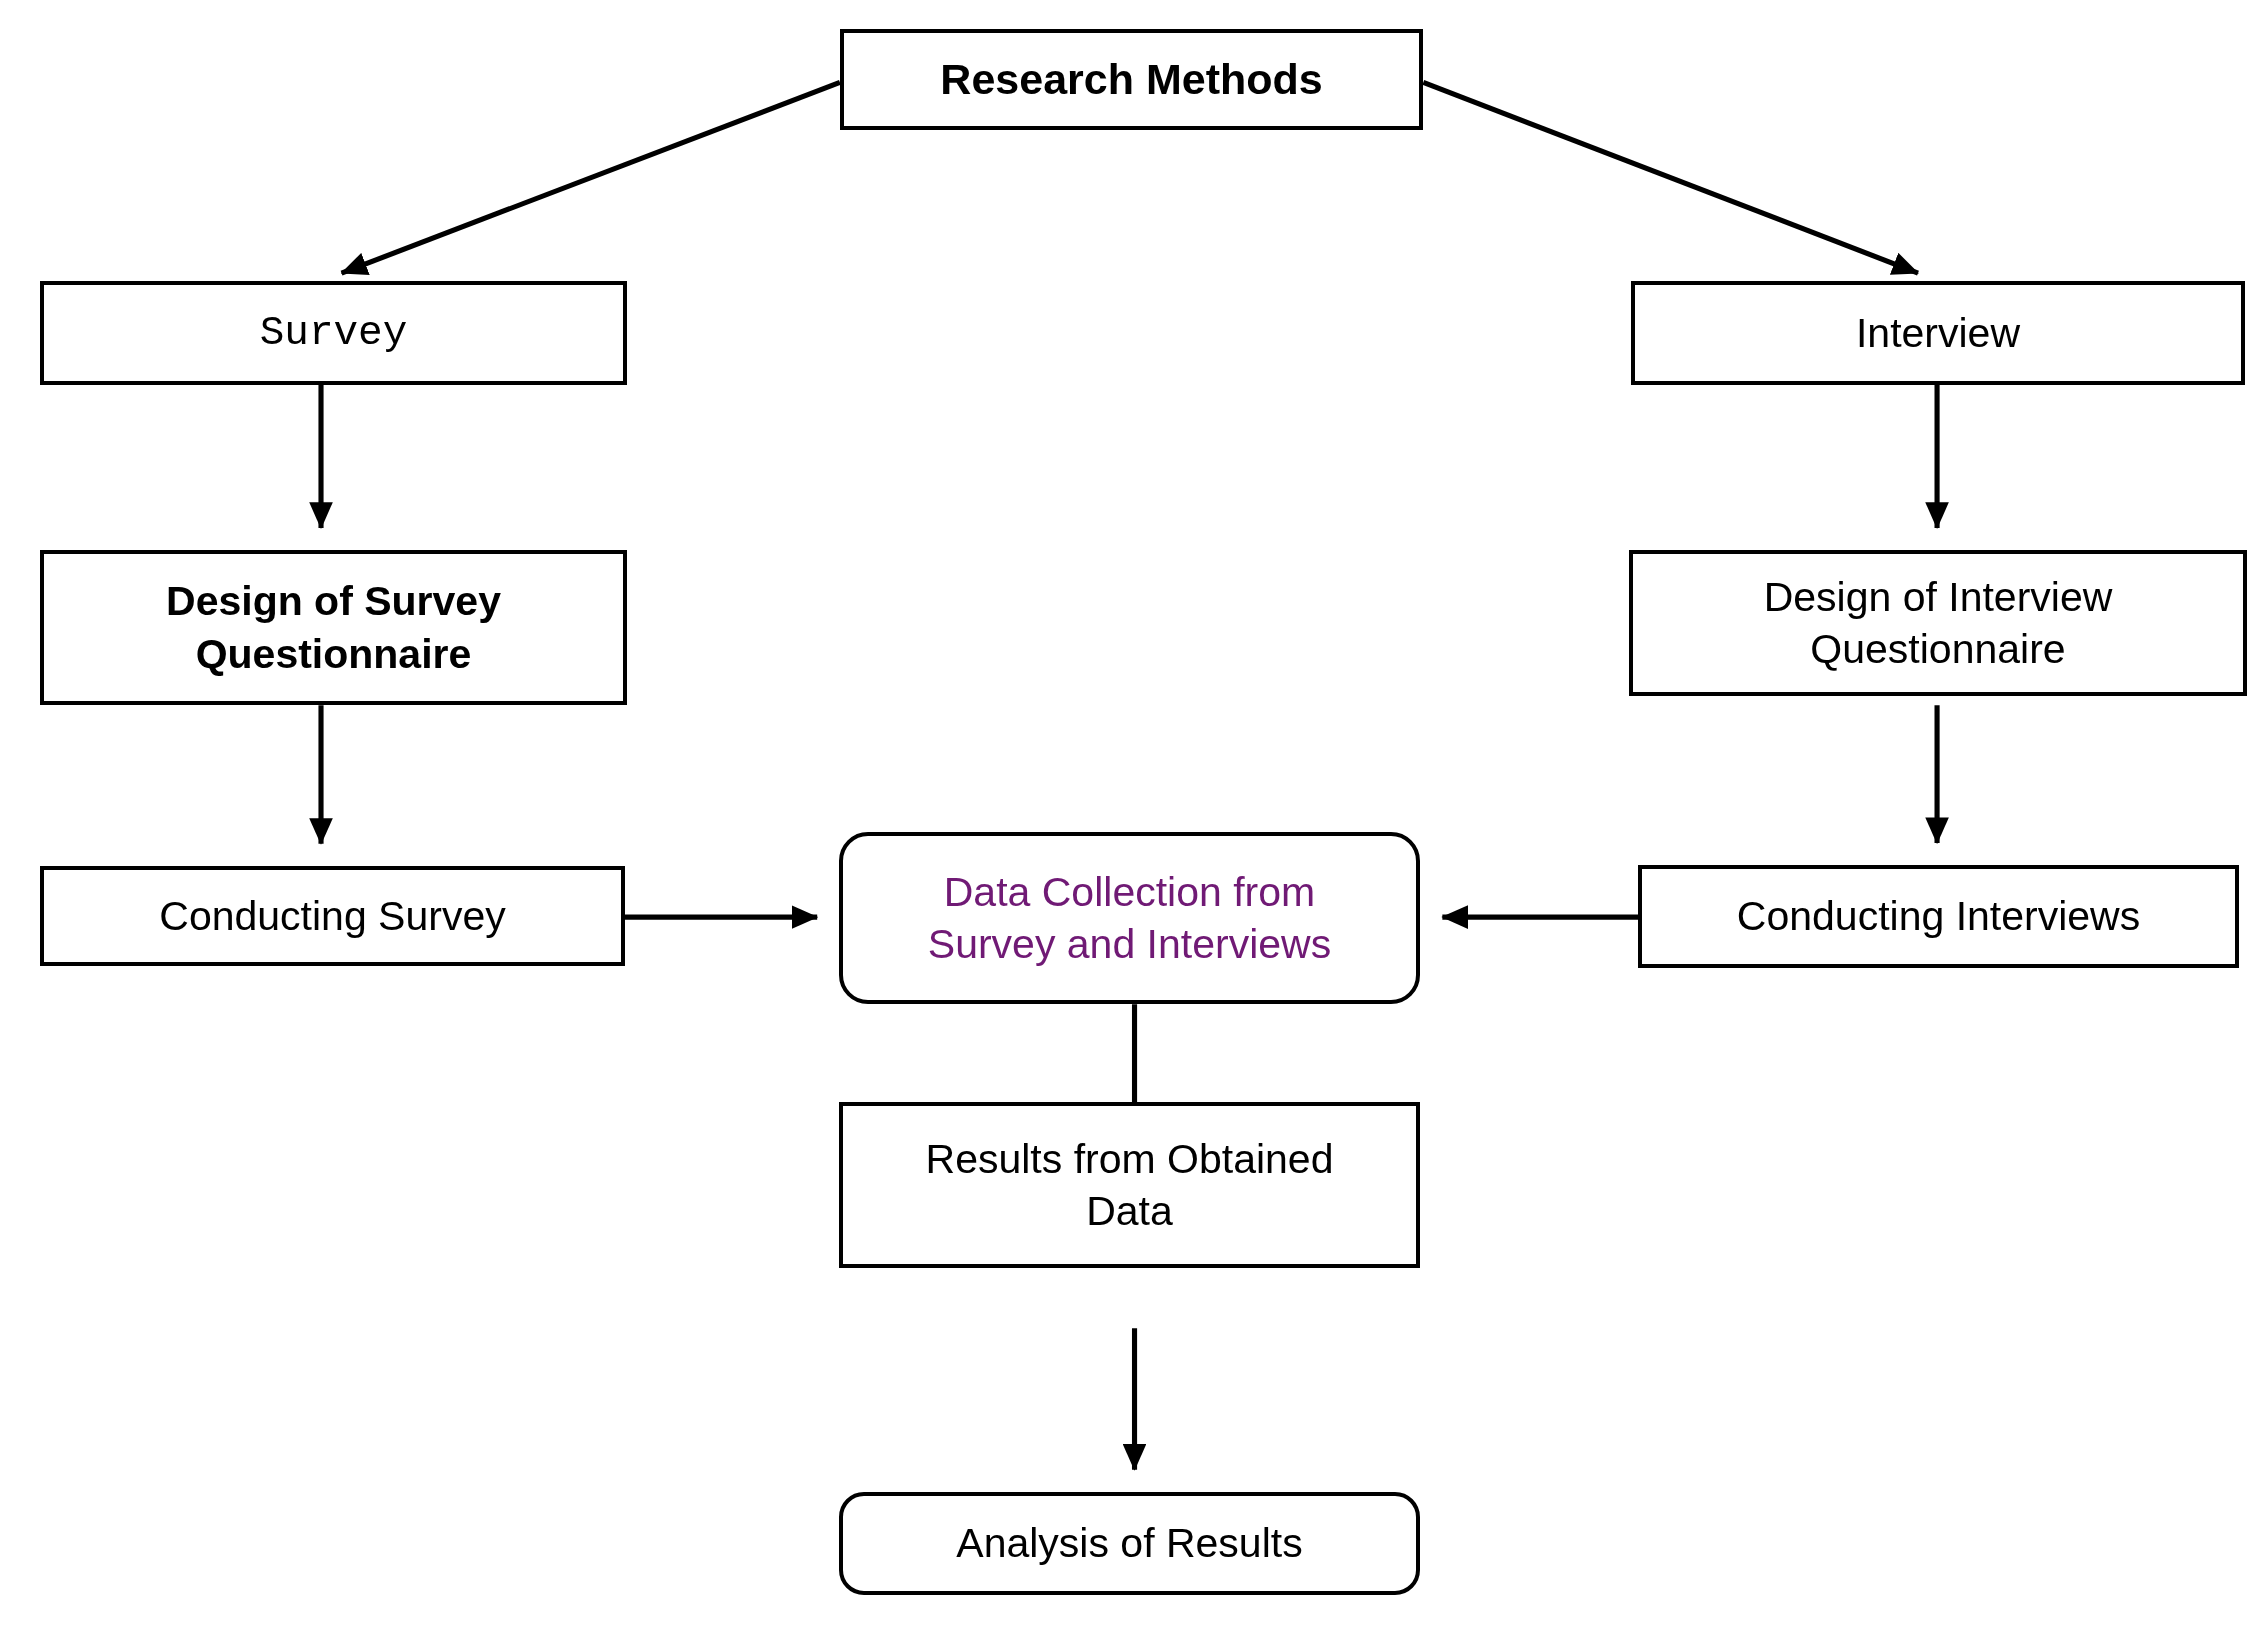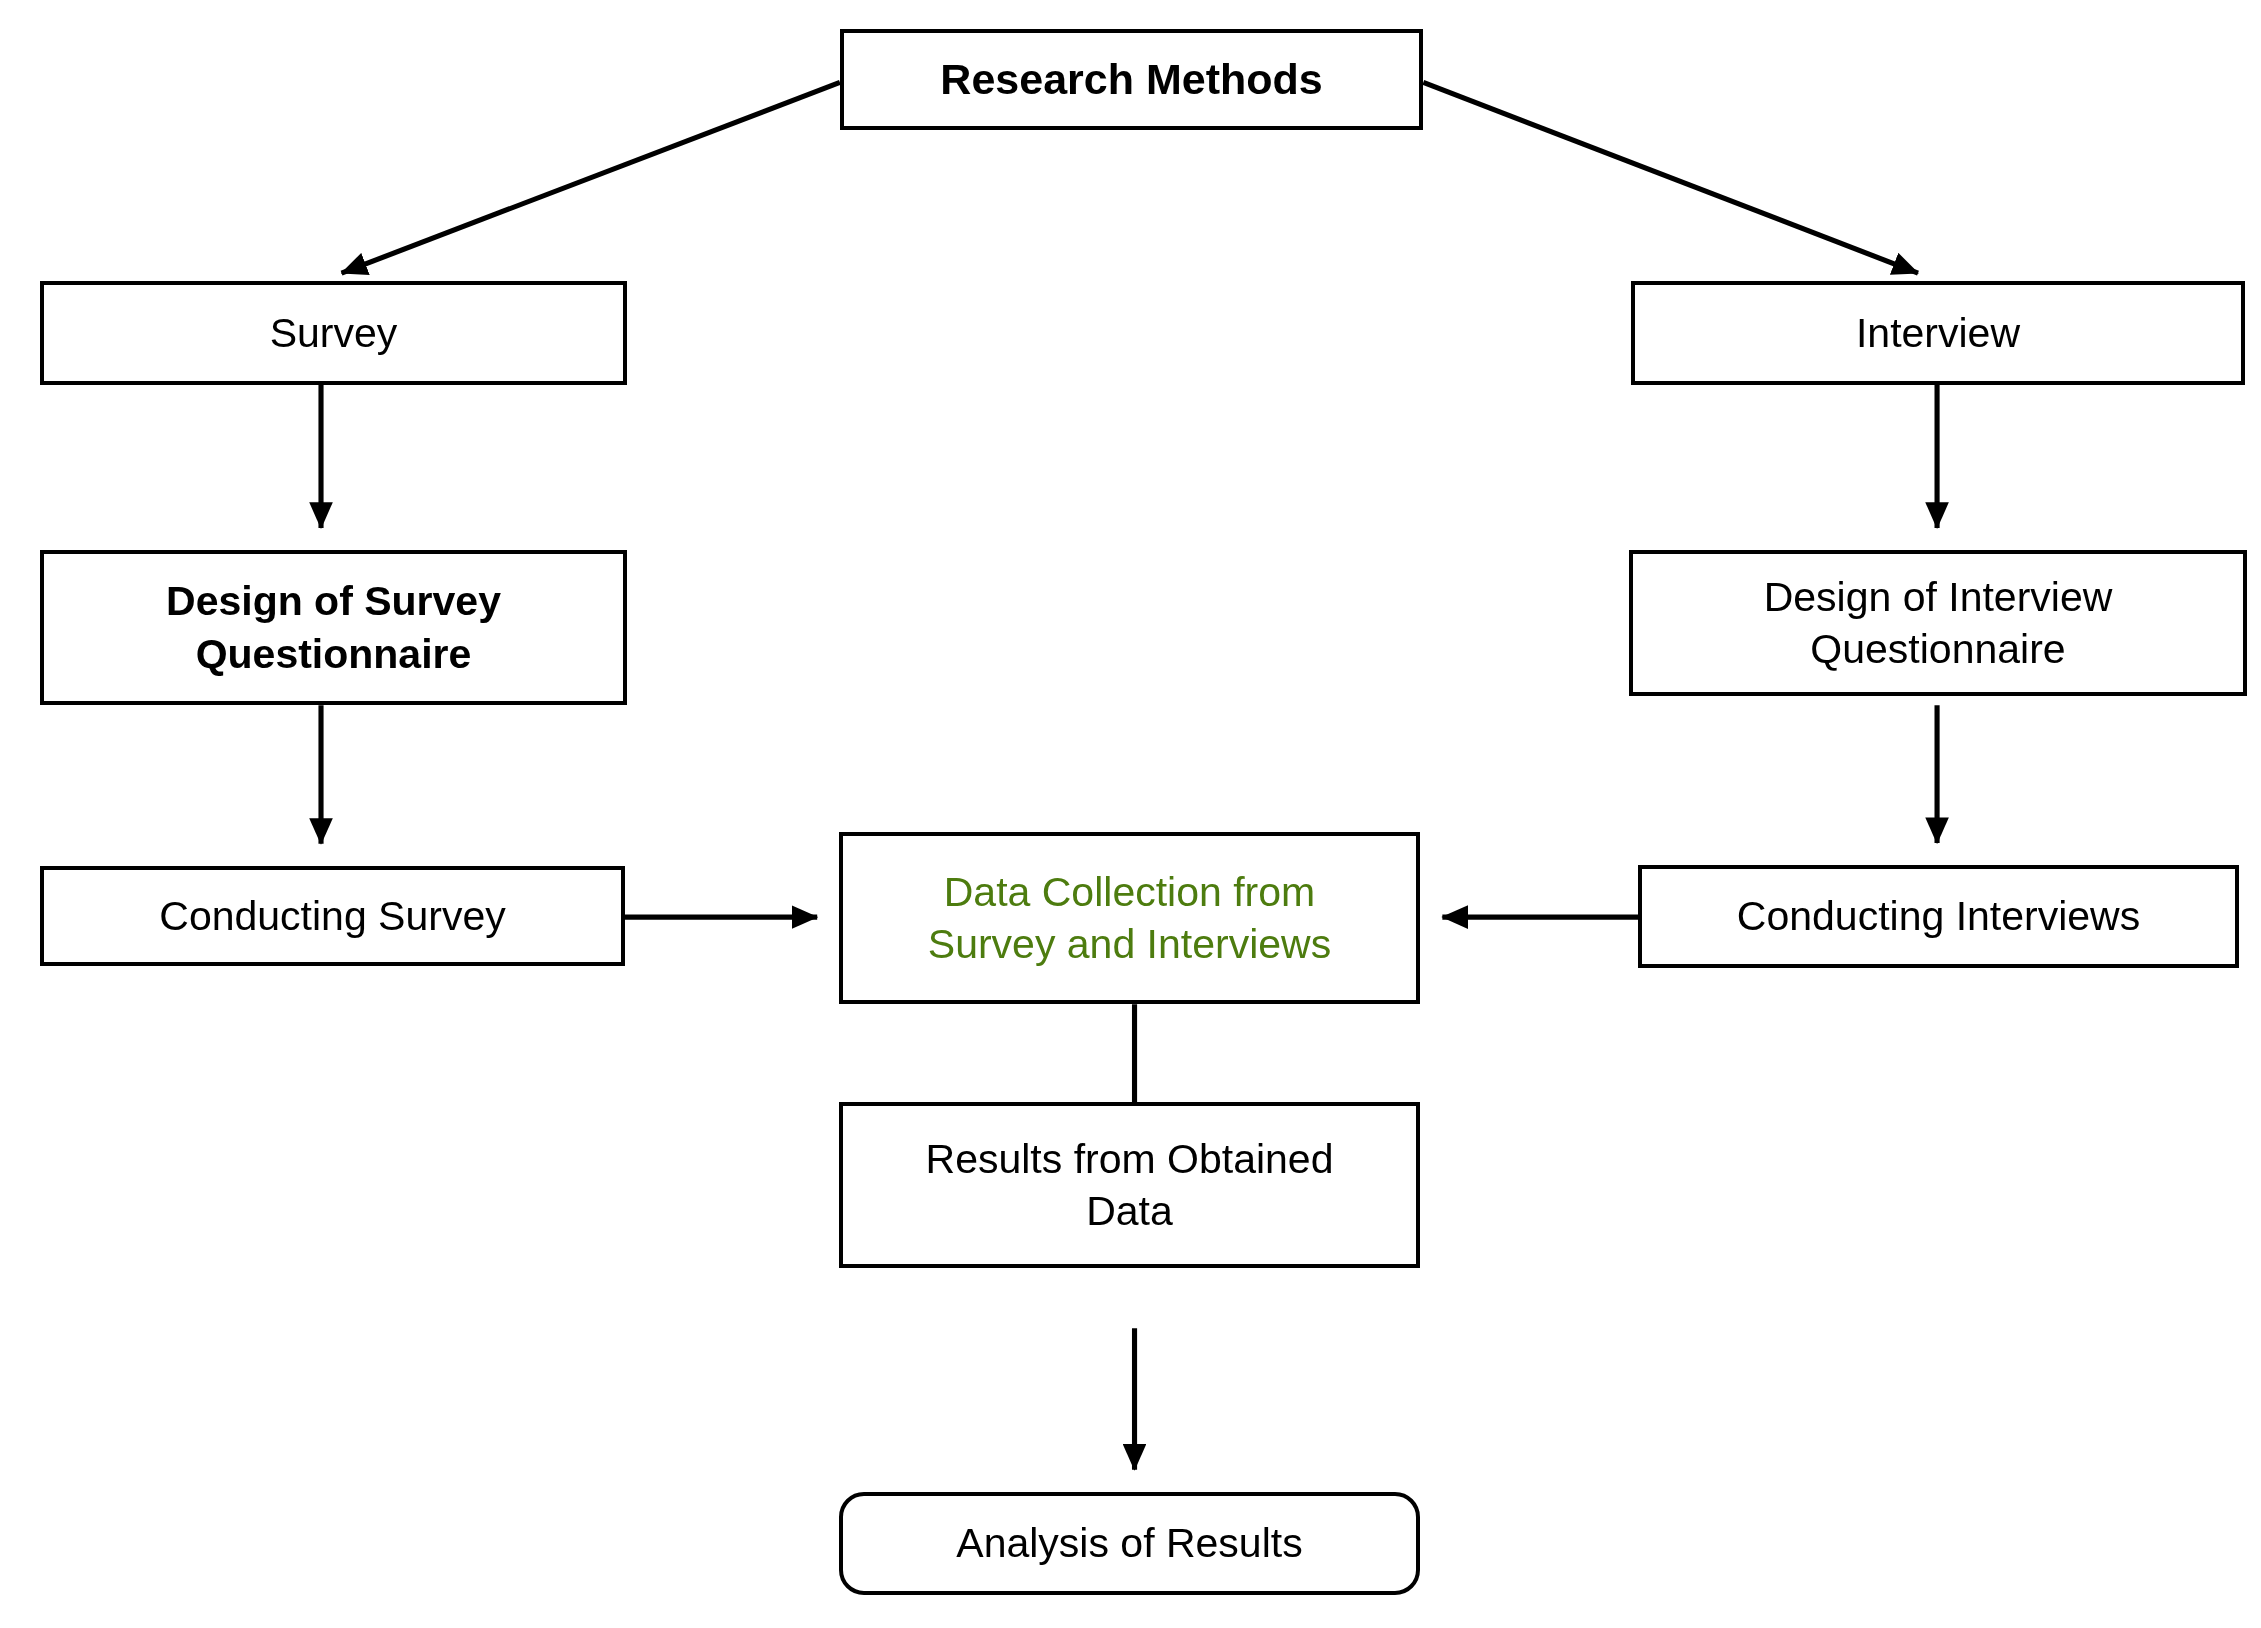--- a/index.html
+++ b/index.html
@@ -66,28 +66,28 @@
         <line x1="2643" y1="525" x2="2643" y2="720" stroke="#000000" stroke-width="7" marker-end="url(#arrowhead)"></line>
         <line x1="2643" y1="962" x2="2643" y2="1150" stroke="#000000" stroke-width="7" marker-end="url(#arrowhead)"></line>
         <line x1="2235" y1="1251" x2="1968" y2="1251" stroke="#000000" stroke-width="7" marker-end="url(#arrowhead)"></line>
         <line x1="1548" y1="1370" x2="1548" y2="1555" stroke="#000000" stroke-width="7" marker-end="url(#arrowhead)"></line>
         <line x1="1548" y1="1812" x2="1548" y2="2005" stroke="#000000" stroke-width="7" marker-end="url(#arrowhead)"></line>
       </g>
   </svg>
 
   <div id="node-layer">
       <div class="node root" style="left: 840px; top: 29px; width: 583px; height: 101px; border-color: rgb(0, 0, 0); color: rgb(0, 0, 0);">Research Methods</div>
-      <div class="node" style="left: 40px; top: 281px; width: 587px; height: 104px; border-color: rgb(0, 0, 0); color: rgb(0, 0, 0);">Survey</div>
+      <div class="node" style="left: 40px; top: 281px; width: 587px; height: 104px; border-color: rgb(0, 0, 0); color: rgb(0, 0, 0); font-family: Liberation Mono, monospace;">Survey</div>
       <div class="node" style="left: 1631px; top: 281px; width: 614px; height: 104px; border-color: rgb(0, 0, 0); color: rgb(0, 0, 0);">Interview</div>
       <div class="node" style="left: 40px; top: 550px; width: 587px; height: 155px; border-color: rgb(0, 0, 0); color: rgb(0, 0, 0); font-weight: bold;">Design of Survey
 Questionnaire</div>
       <div class="node" style="left: 1629px; top: 550px; width: 618px; height: 146px; border-color: rgb(0, 0, 0); color: rgb(0, 0, 0);">Design of Interview
 Questionnaire</div>
       <div class="node" style="left: 40px; top: 866px; width: 585px; height: 100px; border-color: rgb(0, 0, 0); color: rgb(0, 0, 0);">Conducting Survey</div>
-      <div class="node" style="left: 839px; top: 832px; width: 581px; height: 172px; border-color: rgb(0, 0, 0); color: #4d7c0f;">Data Collection from
+      <div class="node" style="left: 839px; top: 832px; width: 581px; height: 172px; border-color: rgb(0, 0, 0); color: #701a75; border-radius: 29px;">Data Collection from
 Survey and Interviews</div>
       <div class="node" style="left: 1638px; top: 865px; width: 601px; height: 103px; border-color: rgb(0, 0, 0); color: rgb(0, 0, 0);">Conducting Interviews</div>
       <div class="node" style="left: 839px; top: 1102px; width: 581px; height: 166px; border-color: rgb(0, 0, 0); color: rgb(0, 0, 0);">Results from Obtained
 Data</div>
       <div class="node" style="left: 839px; top: 1492px; width: 581px; height: 103px; border-color: rgb(0, 0, 0); color: rgb(0, 0, 0); border-radius: 25px;">Analysis of Results</div>
     </div>
 
 </div>
 
 

